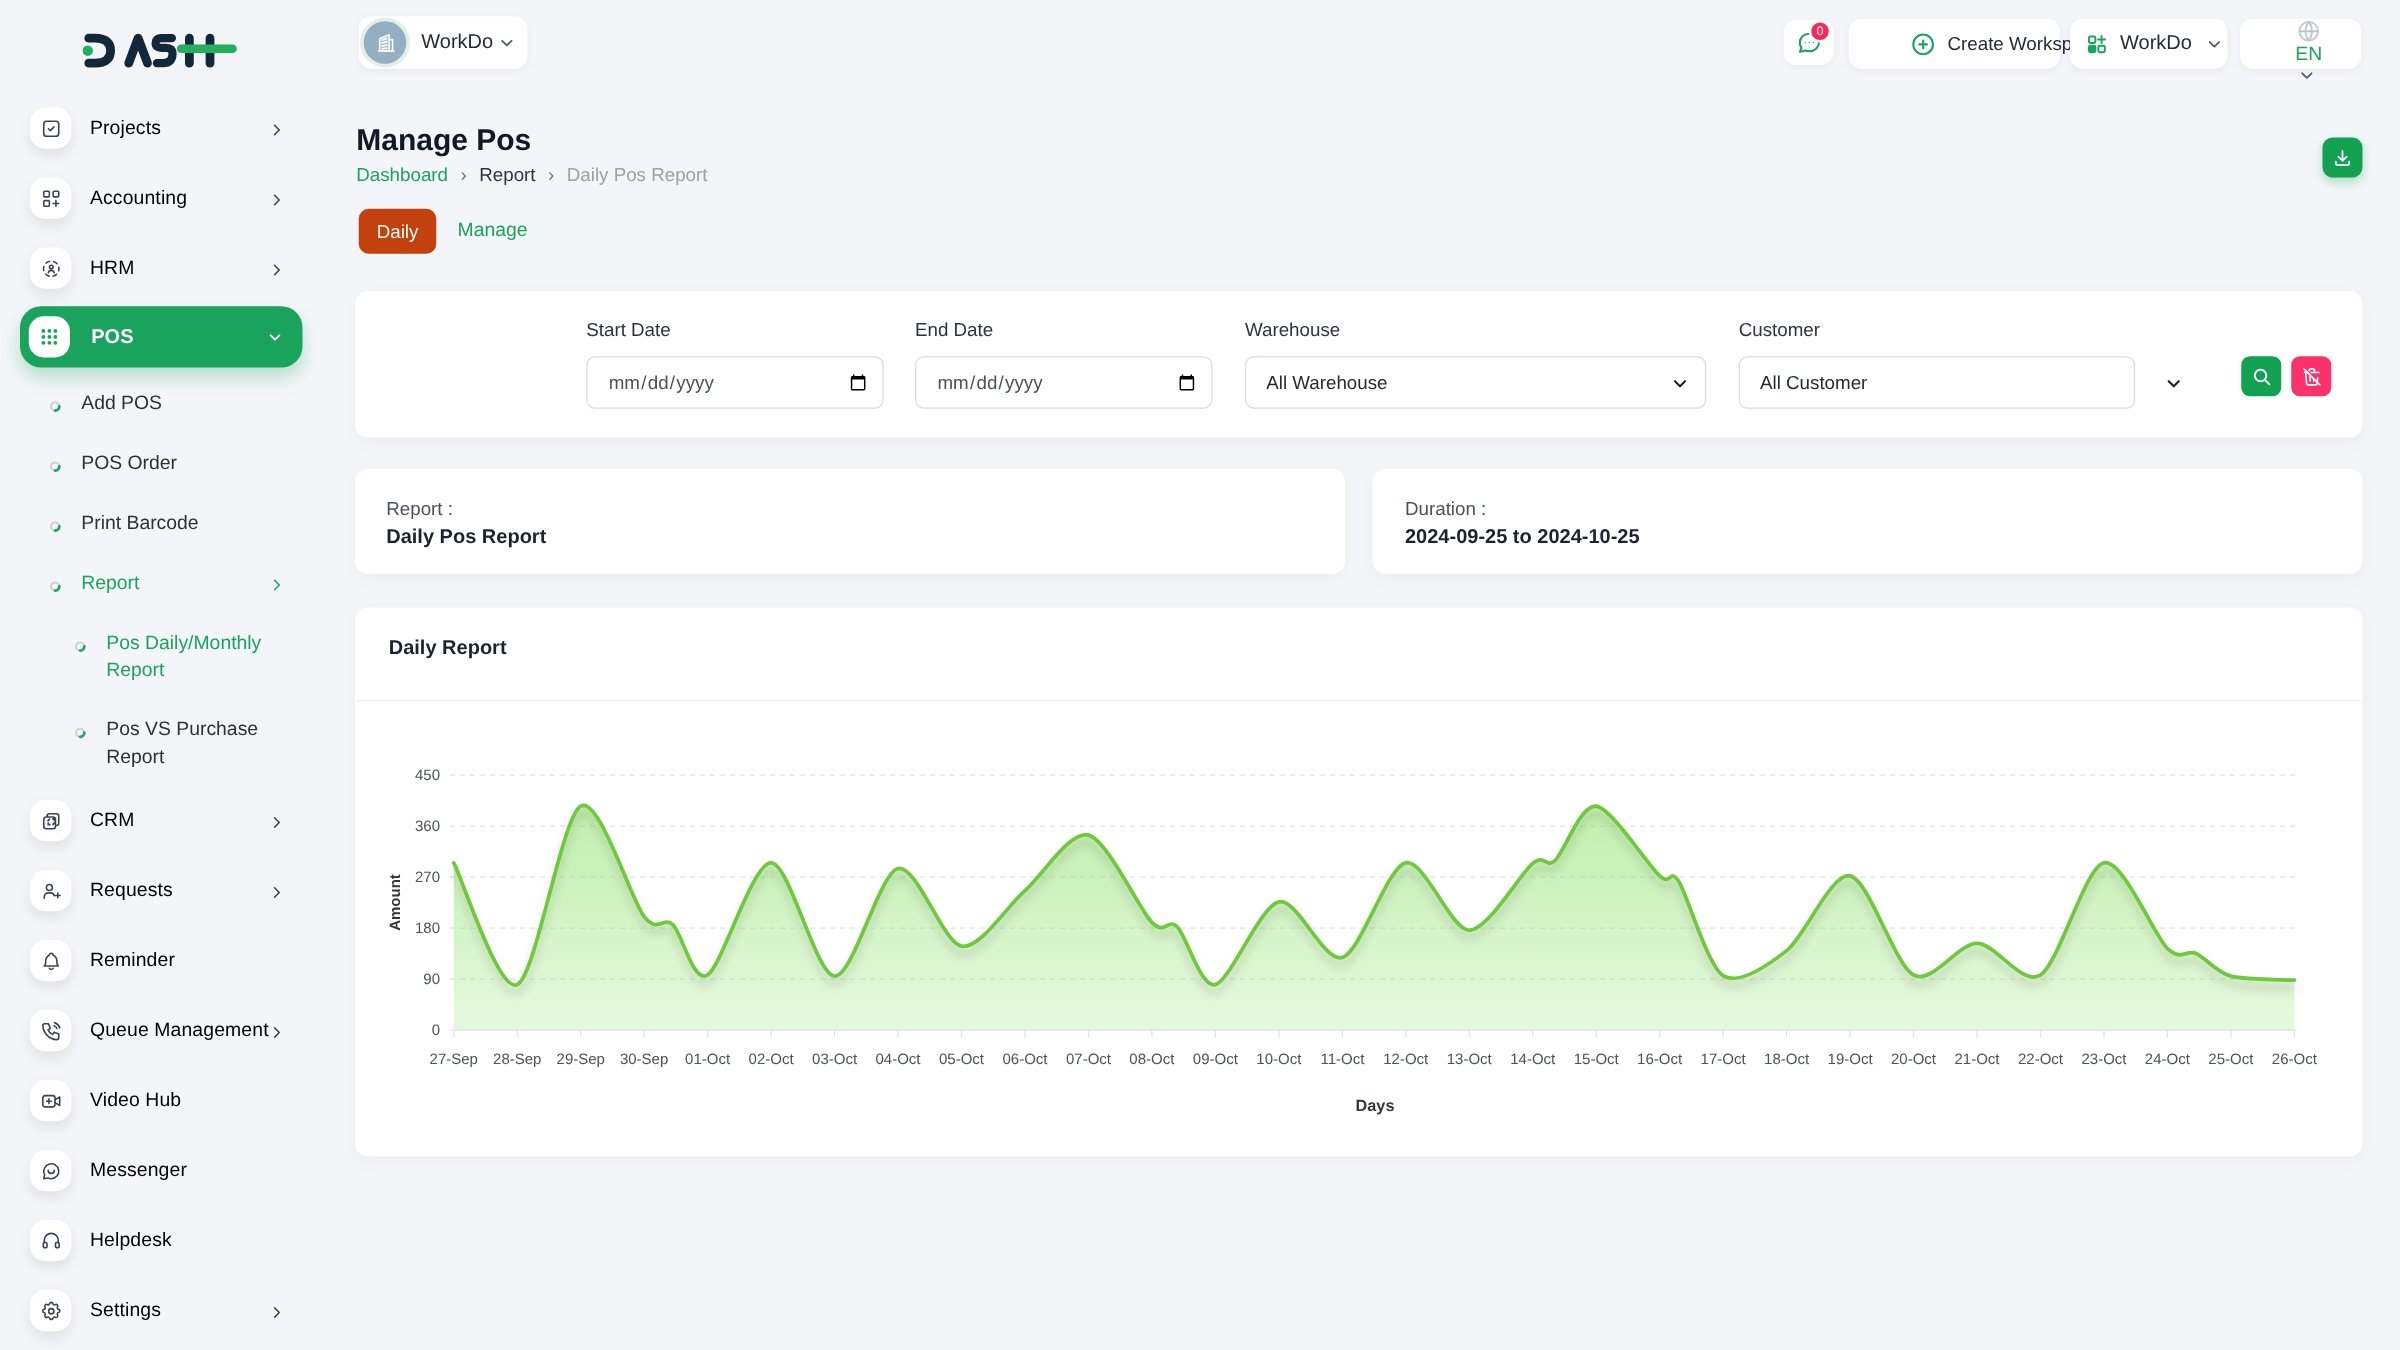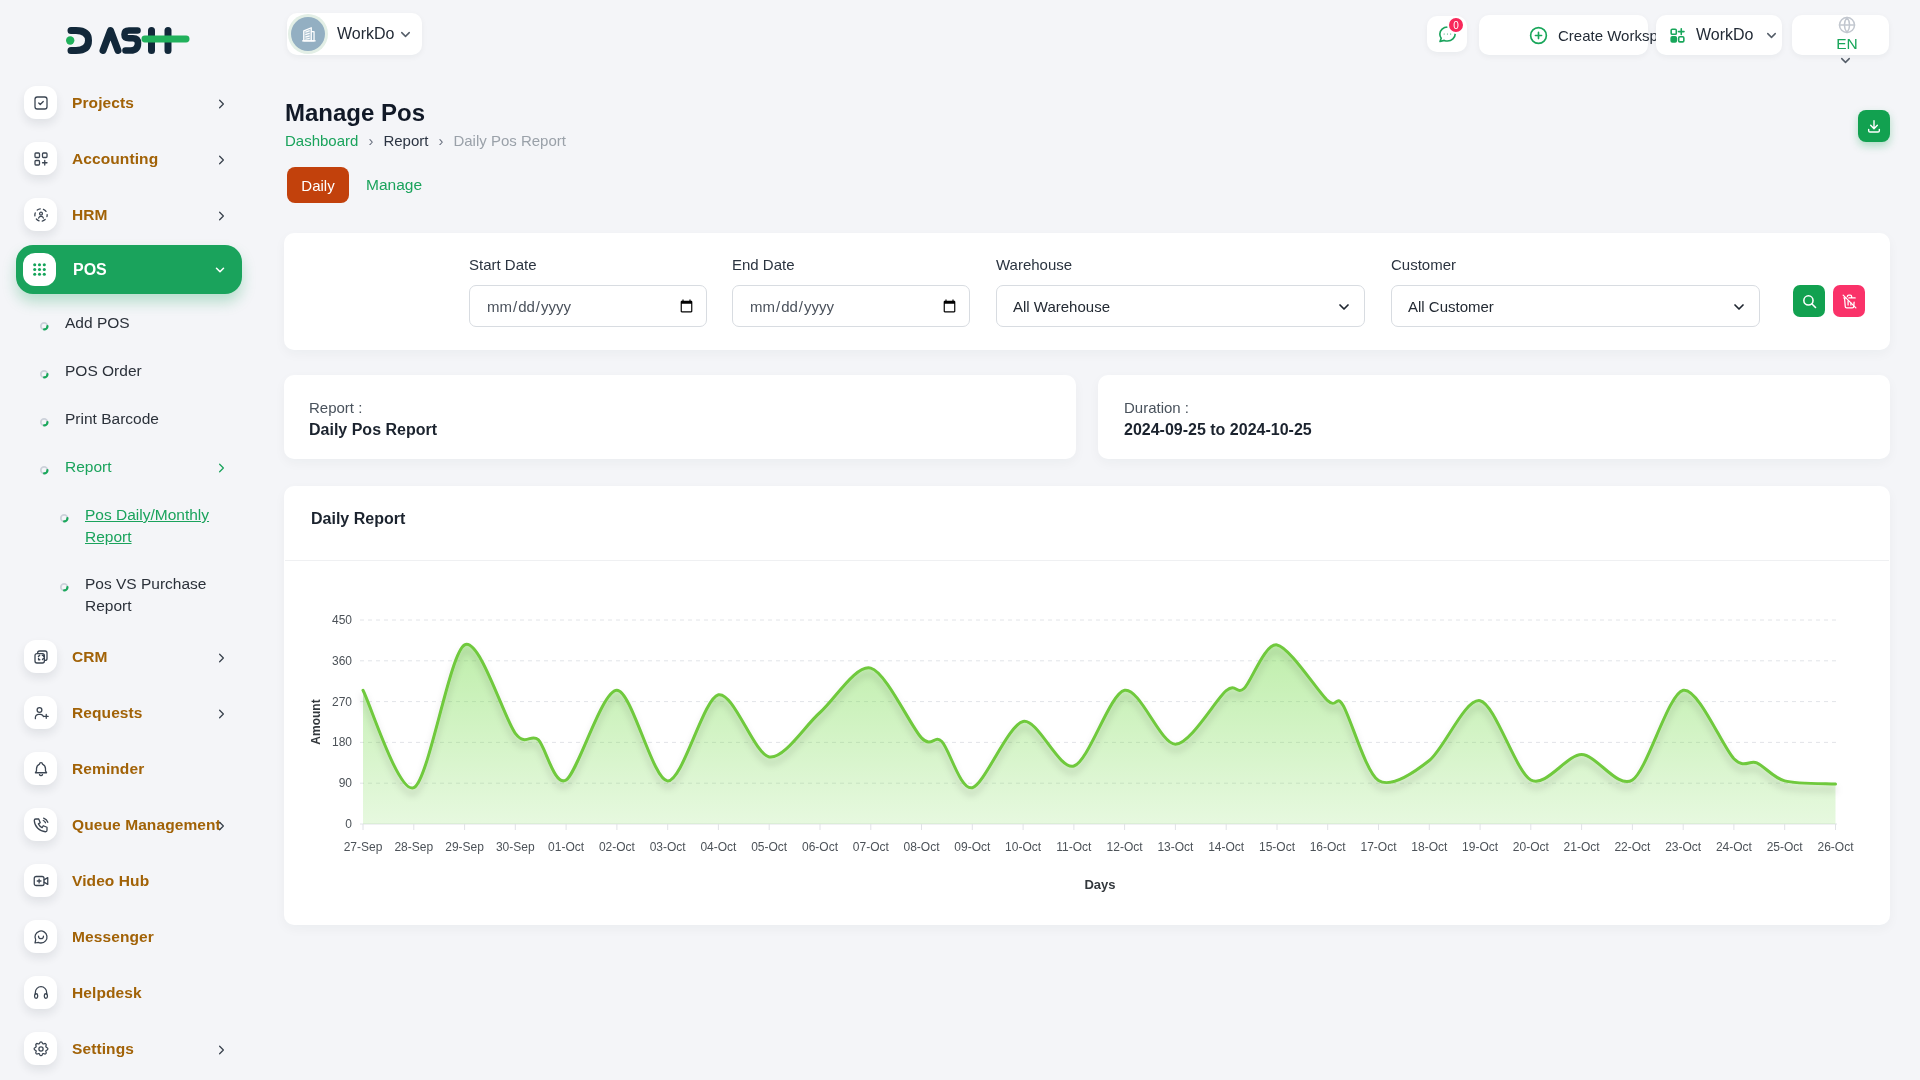--- a/index.html
+++ b/index.html
@@ -1,21 +1,21 @@
 <!DOCTYPE html>
 <html><head><meta charset="utf-8">
 <style>
 * { margin:0; padding:0; box-sizing:border-box; }
 html,body { width:1920px; height:1080px; overflow:hidden; }
 body { background:#f4f5f8; font-family:"Liberation Sans",sans-serif; position:relative; }
 .chip { position:absolute; left:24px; width:33px; height:33px; background:#fff; border-radius:12px;
   box-shadow:0 5px 10px rgba(24,32,45,.09); display:flex; align-items:center; justify-content:center; }
 .mitem { position:absolute; left:0; width:264px; height:56px; }
 .mitem .chip { top:11px; }
-.mlabel { position:absolute; left:72px; top:50%; transform:translateY(-50%); font-size:15.5px; color:#a16207; font-weight:700; letter-spacing:.1px;}
+.mlabel { position:absolute; left:72px; top:50%; transform:translateY(-50%); font-size:15.5px; color:#000000; font-weight:400; letter-spacing:.1px;}
 .mchev { position:absolute; left:214px; top:50%; transform:translateY(-50%); height:13px; }
 .sitem { position:absolute; left:0; width:264px; height:24px;text-decoration:underline; }
 .sbul { position:absolute; left:39px; top:50%; transform:translateY(-50%); height:10px; }
 .slabel { position:absolute; left:65px; top:50%; transform:translateY(-50%); font-size:15.5px; color:#2b313a; }
 .sitem.green .slabel { color:#1aa35c; }
 .sitem .mchev { left:214px; }
 .hbtn { position:absolute; background:#fff; border-radius:10px; box-shadow:0 2px 6px rgba(24,32,45,.05); display:flex; align-items:center; }
 .card { position:absolute; background:#fff; border-radius:10px; box-shadow:0 4px 12px rgba(33,45,62,.04); }
 .flabel { position:absolute; font-size:15px; color:#2b3440; font-weight:500; }
 .fctl { position:absolute; height:42px; border:1px solid #d8dce1; border-radius:7px; background:#fff; font-size:15px; color:#3c434c; font-family:"Liberation Sans",sans-serif; }
@@ -214,21 +214,21 @@
     <span class="slabel">Report</span>
     <span class="mchev"><svg width="15" height="15" viewBox="0 0 24 24" fill="none" stroke="#1aa35c" stroke-width="2" stroke-linecap="round" stroke-linejoin="round">
         <path d="M9 6l6 6-6 6"></path>
       </svg></span>
   </div>
 
 <div style="position:absolute;left:59px;top:510px;"><svg width="11" height="11" viewBox="0 0 12 12">
       <circle cx="5.6" cy="5.6" r="3.6" fill="none" stroke="#ccd1da" stroke-width="1.9"></circle>
       <path d="M9.2 5.6 A3.6 3.6 0 0 1 5.6 9.2" fill="none" stroke="#1aa85c" stroke-width="2.4" stroke-linecap="round"></path>
     </svg></div>
-<div style="position:absolute;left:85px;top:504px;width:130px;font-size:15.5px;line-height:21.5px;color:#1aa35c;text-decoration:underline;">Pos Daily/Monthly Report</div>
+<div style="position:absolute;left:85px;top:504px;width:130px;font-size:15.5px;line-height:21.5px;color:#1aa35c;">Pos Daily/Monthly Report</div>
 <div style="position:absolute;left:59px;top:579px;"><svg width="11" height="11" viewBox="0 0 12 12">
       <circle cx="5.6" cy="5.6" r="3.6" fill="none" stroke="#ccd1da" stroke-width="1.9"></circle>
       <path d="M9.2 5.6 A3.6 3.6 0 0 1 5.6 9.2" fill="none" stroke="#1aa85c" stroke-width="2.4" stroke-linecap="round"></path>
     </svg></div>
 <div style="position:absolute;left:85px;top:573px;width:130px;font-size:15.5px;line-height:21.5px;color:#2b313a;">Pos VS Purchase Report</div>
 
 <div class="hbtn" style="left:287px;top:13px;width:135px;height:42px;">
   <span style="position:absolute;left:4px;top:4px;width:34px;height:34px;border-radius:50%;background:#93afc2;box-shadow:0 0 0 3px #e3efe6;display:flex;align-items:center;justify-content:center;">
       <svg width="19" height="19" viewBox="0 0 24 24">
         <g fill="none" stroke="#fff" stroke-width="1.6" stroke-linejoin="round">
@@ -319,21 +319,21 @@
 <span class="flabel" style="left:1391px;top:256px;text-align:right;">Customer</span>
 <input type="date" class="fctl" style="left: 469px; top: 285px; width: 238px; position: absolute;">
 <input type="date" class="fctl" style="left: 732px; top: 285px; width: 238px; position: absolute;">
 <div class="selwrap" style="left:996px;top:285px;width:369px;">
   <select class="fctl" style="position:relative;width:369px;"><option>All Warehouse</option></select>
   <span class="selchev"><svg width="16" height="16" viewBox="0 0 24 24" fill="none" stroke="#1f2630" stroke-width="2.6" stroke-linecap="round" stroke-linejoin="round">
         <path d="M6 9l6 6 6-6"></path>
       </svg></span>
 </div>
 <div class="selwrap" style="left:1391px;top:285px;width:369px;">
-  <select class="fctl" style="position:relative;width:369px;"><option>All Customer</option></select>
+  <select class="fctl" style="position:relative;width:317px;"><option>All Customer</option></select>
   <span class="selchev"><svg width="16" height="16" viewBox="0 0 24 24" fill="none" stroke="#1f2630" stroke-width="2.6" stroke-linecap="round" stroke-linejoin="round">
         <path d="M6 9l6 6 6-6"></path>
       </svg></span>
 </div>
 <div class="sqbtn" style="left:1793px;top:285px;background:#12a150;">
     <svg width="17" height="17" viewBox="0 0 24 24" fill="none" stroke="#fff" stroke-width="2.2" stroke-linecap="round">
       <circle cx="10.5" cy="10.5" r="6.5"></circle>
       <path d="M15.5 15.5L20.5 20.5"></path>
     </svg>
   </div>

